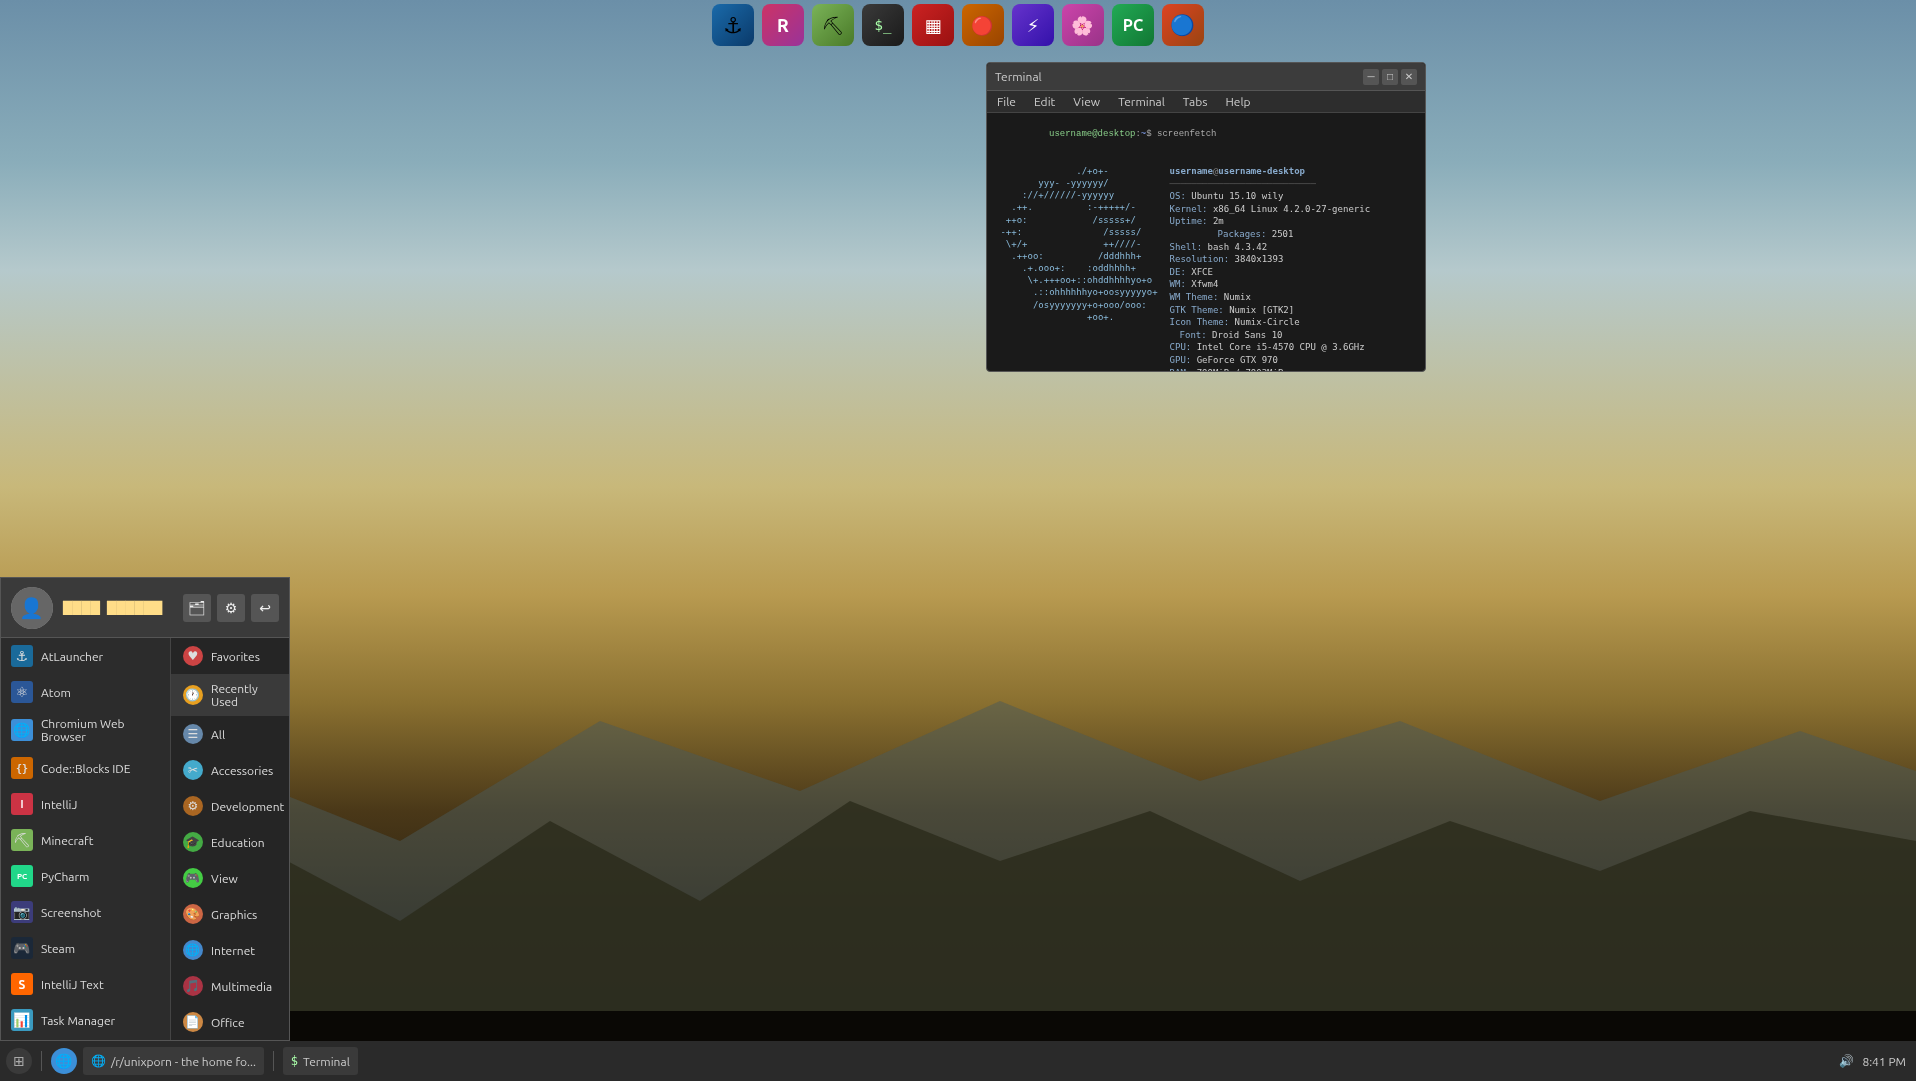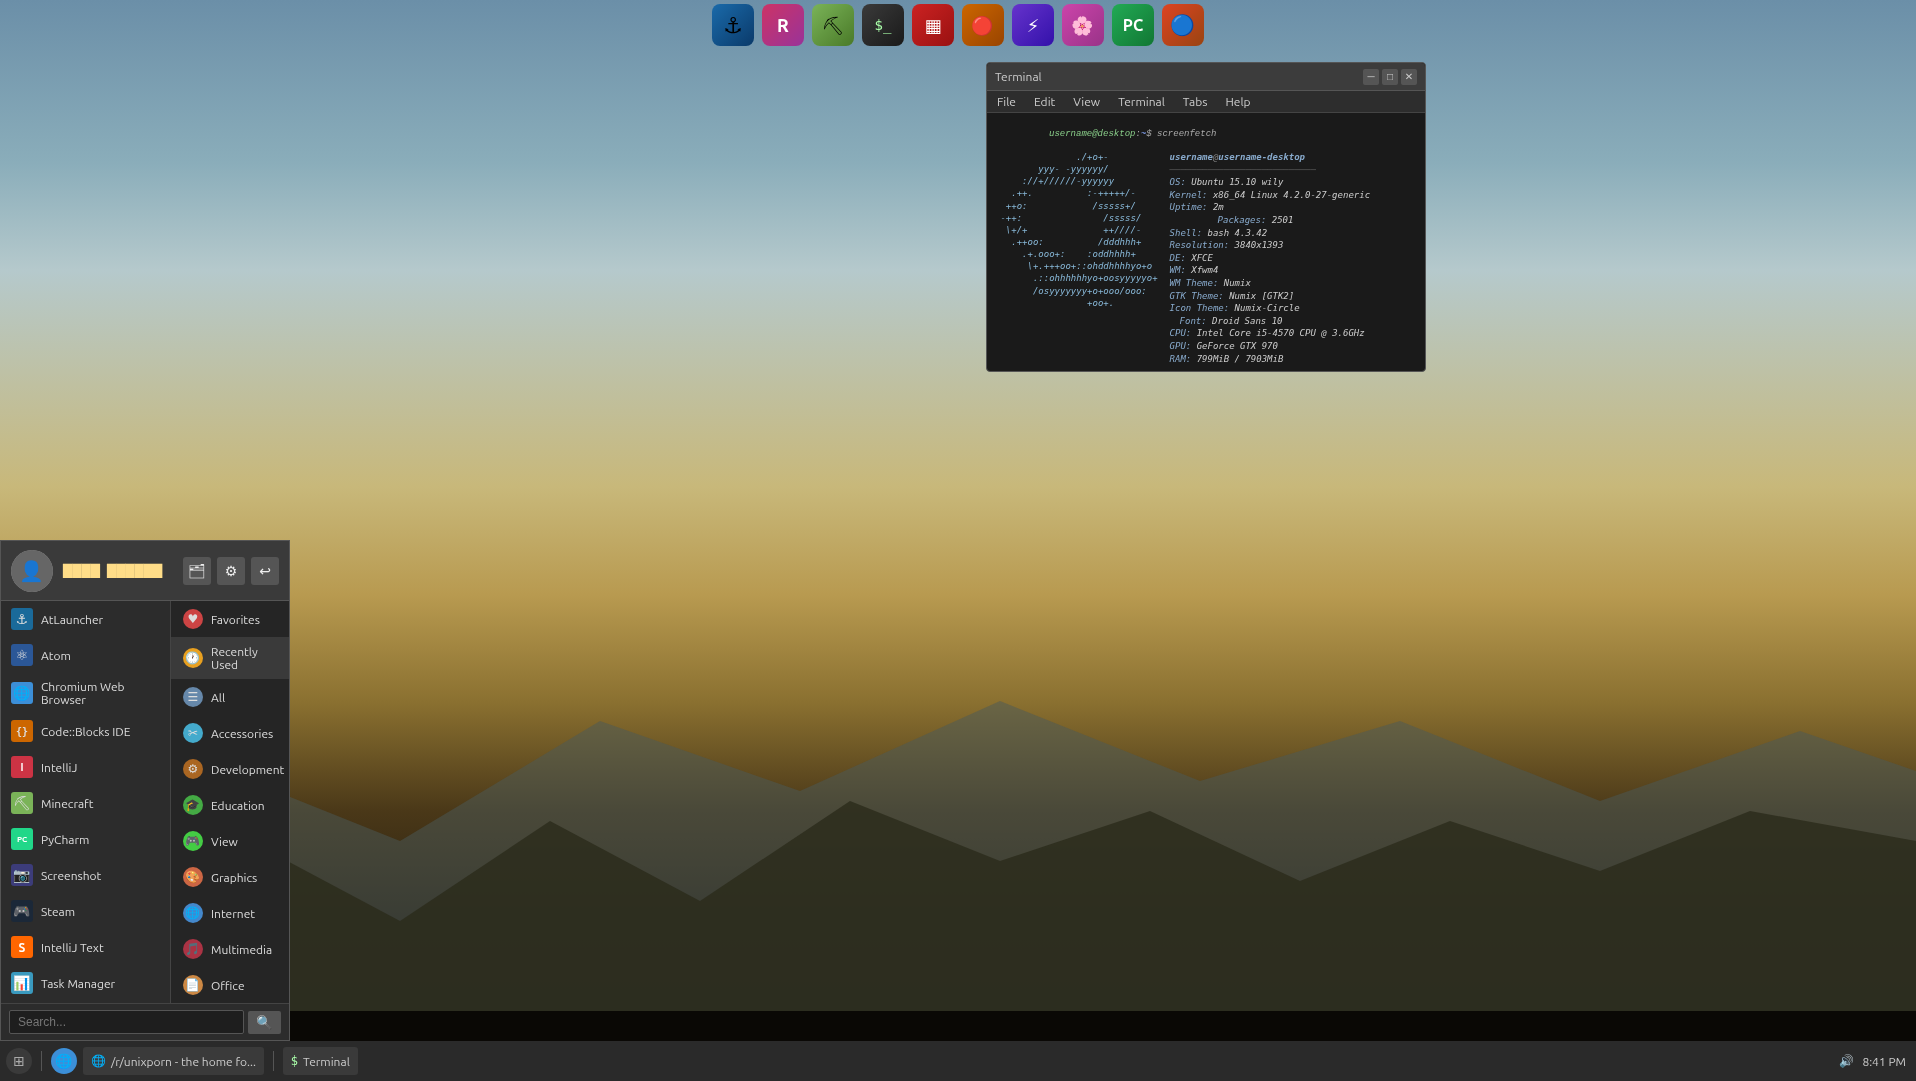--- a/index.html
+++ b/index.html
@@ -459,21 +459,21 @@
     </div>
     <div id="terminal-menubar">
       <span class="terminal-menu-item">File</span>
       <span class="terminal-menu-item">Edit</span>
       <span class="terminal-menu-item">View</span>
       <span class="terminal-menu-item">Terminal</span>
       <span class="terminal-menu-item">Tabs</span>
       <span class="terminal-menu-item">Help</span>
     </div>
     <div id="terminal-body">
-      <div style="display:flex;flex-direction:column;gap:2px;width:100%;font-style:italic;">
+      <div style="display:flex;flex-direction:column;gap:16px;width:100%;">
         <div class="terminal-prompt">
           <span style="color:#88cc88;">username@desktop</span>:<span style="color:#88aaff;">~</span>$ screenfetch
         </div>
         <div style="display:flex;gap:12px;">
           <pre class="terminal-ascii">               ./+o+-
         yyy- -yyyyyy/
      ://+//////-yyyyyy
    .++.          :-+++++/-
   ++o:            /sssss+/
  -++:               /sssss/
@@ -618,24 +618,20 @@
           <div class="category-icon cat-multimedia">🎵</div>
           <span>Multimedia</span>
         </div>
         <div class="category-item">
           <div class="category-icon cat-office">📄</div>
           <span>Office</span>
         </div>
       </div>
     </div>
 
-    <div id="search-bar">
-      <input type="text" id="search-input" placeholder="Search..." style="">
-      <button id="search-btn">🔍</button>
-    </div>
   </div>
 
   <div id="taskbar">
     <div id="taskbar-left">
 
       <div class="taskbar-icon" style="background:#3a3a3a; width:26px; height:26px;">
         <span style="font-size:14px; color:#aaa;">⊞</span>
       </div>
       <div class="taskbar-sep"></div>
 

